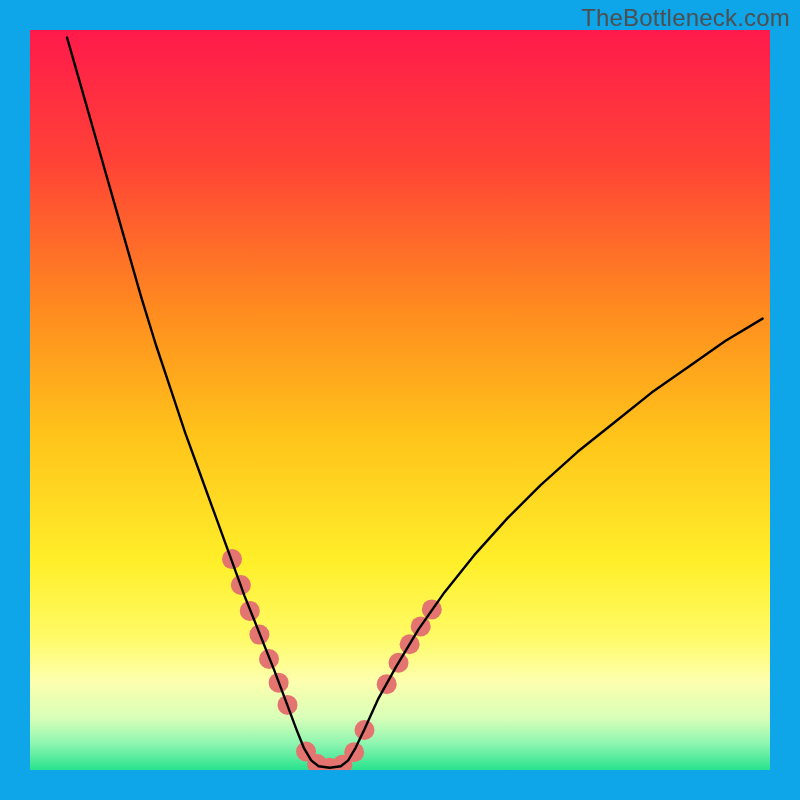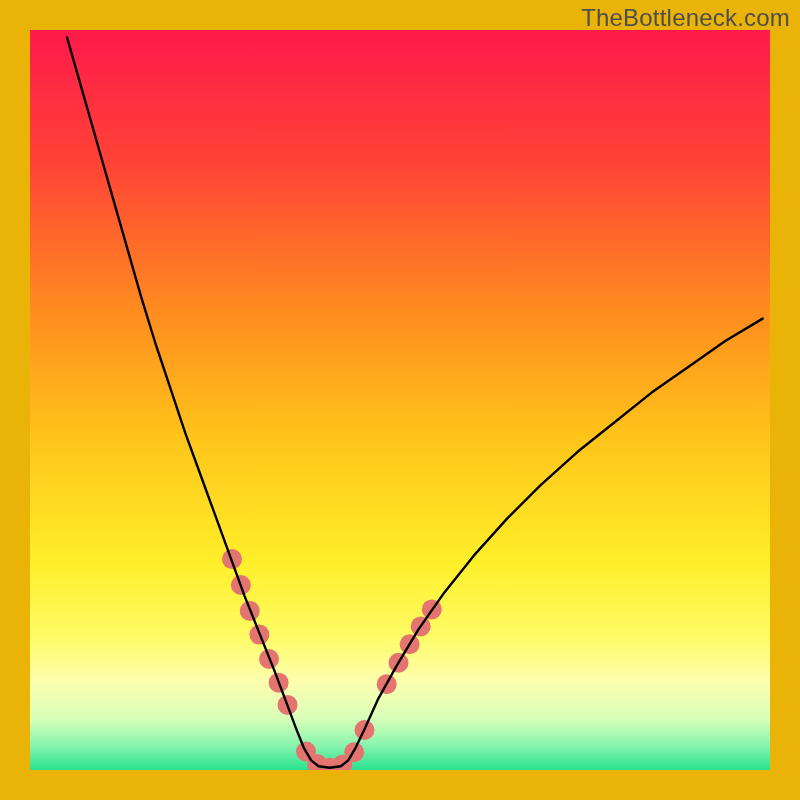--- a/index.html
+++ b/index.html
@@ -9,21 +9,21 @@
     height: 800px;
     overflow: hidden;
     background: #000;
     font-family: Arial, Helvetica, sans-serif;
   }
   .frame {
     position: absolute;
     top: 0; left: 0;
     width: 800px;
     height: 800px;
-    background: #eab308;
+    background: #0ea5e9;
   }
   .plot {
     position: absolute;
     top: 30px;
     left: 30px;
     width: 740px;
     height: 740px;
   }
   .watermark {
     position: absolute;

